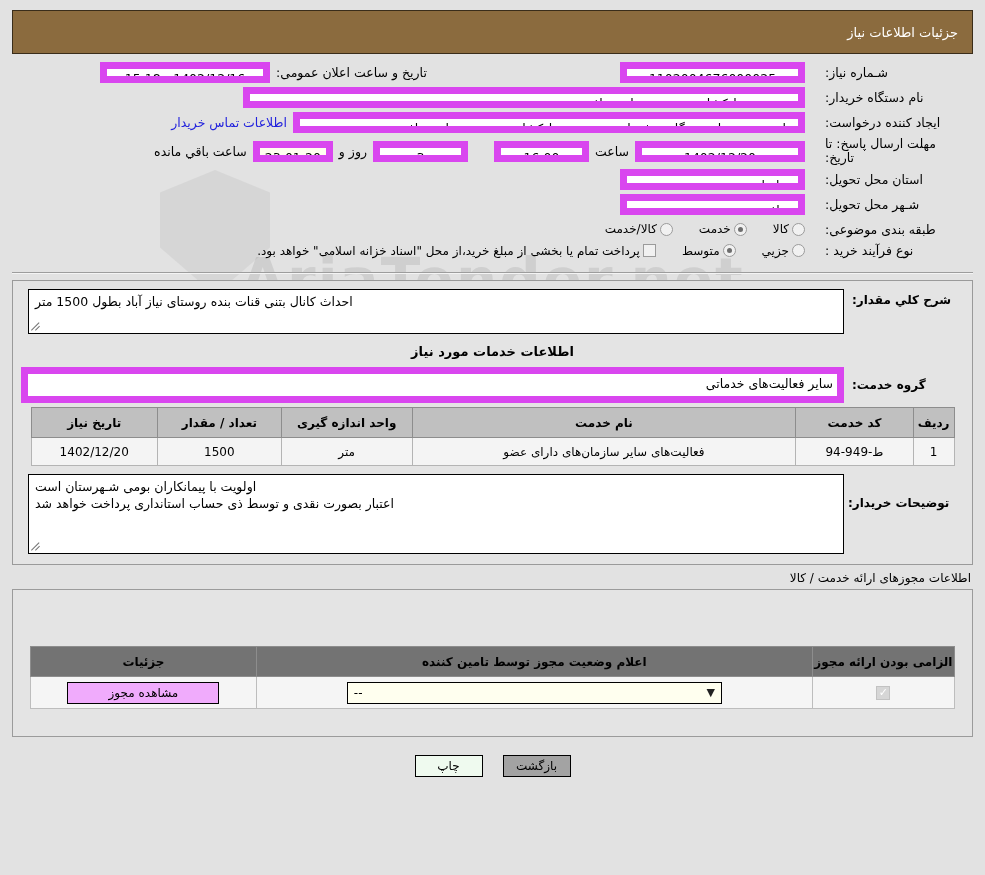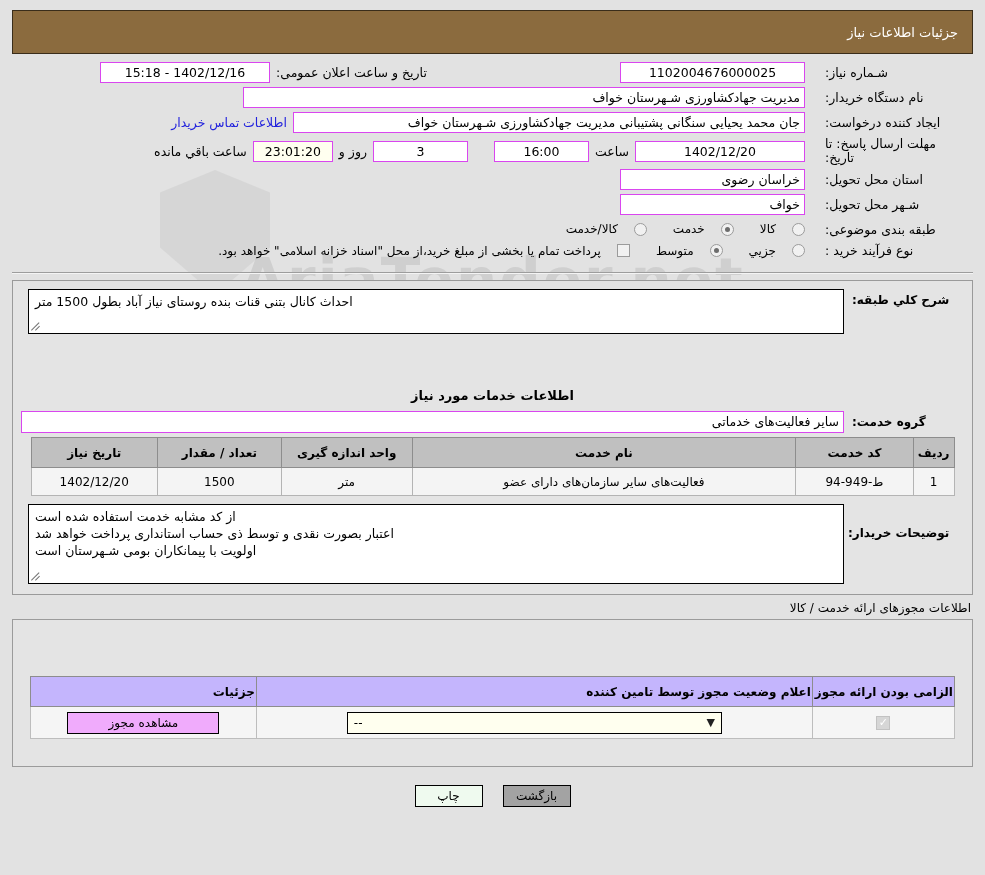--- a/index.html
+++ b/index.html
@@ -106,21 +106,21 @@
   .flabel {
     width: 160px;
     text-align: left;
     padding-left: 20px;
     font-size: 12.5px;
     white-space: nowrap;
     flex: none;
   }
   .fld {
     background: #ffffff;
-    border: 1px solid #d946ef;
+    border: 7px solid #d946ef;
     height: 21px;
     line-height: 19px;
     padding: 0 4px;
     font-size: 12.5px;
     text-align: center;
     overflow: hidden;
     white-space: nowrap;
     flex: none;
   }
   .fld.rightal { text-align: right; }
@@ -140,21 +140,21 @@
     font-size: 12.5px;
     padding: 0 6px;
     white-space: nowrap;
     cursor: pointer;
   }
 
   
   .radio-wrap {
     display: inline-flex;
     align-items: center;
-    gap: 16px;
+    gap: 3px;
     margin-left: 26px;
     white-space: nowrap;
   }
   .radio {
     width: 13px; height: 13px;
     border-radius: 50%;
     border: 1px solid #9b9b9b;
     background: #f1f1f1;
     display: inline-block;
     position: relative;
@@ -205,21 +205,20 @@
   .resize-grip::before { width: 11px; left: 0; top: 8px; transform: rotate(-45deg); }
   .resize-grip::after  { width: 6px;  left: 4px; top: 8px; transform: rotate(-45deg); }
 
   .section-head {
     font-weight: bold;
     font-size: 13px;
     text-align: center;
     padding: 10px 0 8px 0;
     position: relative;
     z-index: 2;
-    margin-top: 44px;
   }
   .bold-lbl { font-weight: bold; }
 
   
   table.grid {
     border-collapse: collapse;
     width: 924px;
     margin: 4px auto 0 auto;
     font-size: 12px;
     position: relative;
@@ -260,25 +259,25 @@
     position: relative;
     z-index: 1;
   }
   table.lgrid {
     border-collapse: collapse;
     width: 925px;
     margin: 0 auto;
     font-size: 12px;
   }
   table.lgrid th {
-    background: #c4b5fd;
+    background: #737373;
     border: 1px solid #8d8d8d;
     height: 30px;
     font-weight: bold;
-    text-align: right;
+    text-align: center;
   }
   table.lgrid td {
     background: #f5f5f5;
     border: 1px solid #bdbdbd;
     height: 32px;
     text-align: center;
   }
   .selectbox {
     display: inline-flex;
     align-items: center;
@@ -424,32 +423,32 @@
       <span>پرداخت تمام یا بخشی از مبلغ خرید،از محل "اسناد خزانه اسلامی" خواهد بود.</span>
     </span>
   </div>
 </div>
 
 <div class="hr"></div>
 
 <div class="panel boxed" style="margin-top:6px;padding:8px 8px 10px 8px;">
 
   <div style="display:flex;align-items:flex-start;">
-    <span class="bold-lbl" style="width:120px;text-align:left;padding-left:8px;padding-top:4px;">شرح کلي طبقه:</span>
+    <span class="bold-lbl" style="width:120px;text-align:left;padding-left:8px;padding-top:4px;">شرح کلي مقدار:</span>
     <div class="bigbox" style="flex:1;height:45px;">
       <span>احداث کانال بتنی قنات بنده روستای نیاز آباد بطول 1500 متر</span>
       <span class="resize-grip"></span>
     </div>
   </div>
 
   <div class="section-head">اطلاعات خدمات مورد نیاز</div>
 
   <div style="display:flex;align-items:center;">
     <span class="bold-lbl" style="width:120px;text-align:left;padding-left:8px;">گروه خدمت:</span>
-    <span class="fld rightal" style="flex:1;height:22px;line-height:20px;">سایر فعالیت‌های خدماتی</span>
+    <span class="fld rightal" style="flex:1;height:36px;line-height:20px;">سایر فعالیت‌های خدماتی</span>
   </div>
 
   <table class="grid">
     <thead>
       <tr>
         <th style="width:34px">ردیف</th>
         <th style="width:118px">کد خدمت</th>
         <th style="width:388px">نام خدمت</th>
         <th style="width:132px">واحد اندازه گیری</th>
         <th style="width:125px">تعداد / مقدار</th>
@@ -464,23 +463,22 @@
         <td>متر</td>
         <td>1500</td>
         <td>1402/12/20</td>
       </tr>
     </tbody>
   </table>
 
   <div style="display:flex;align-items:flex-start;margin-top:8px;">
     <span class="bold-lbl" style="width:120px;text-align:left;padding-left:4px;padding-top:22px;">توضیحات خریدار:</span>
     <div class="bigbox" style="flex:1;height:80px;">
-      <div>از کد مشابه خدمت استفاده شده است</div>
+      <div>اولویت با پیمانکاران بومی شـهرستان است</div>
       <div>اعتبار بصورت نقدی و توسط ذی حساب استانداری پرداخت خواهد شد</div>
-      <div>اولویت با پیمانکاران بومی شـهرستان است</div>
       <span class="resize-grip"></span>
     </div>
   </div>
 </div>
 
 <div class="sub-title">اطلاعات مجوزهای ارائه خدمت / کالا</div>
 
 <div class="license-panel">
   <table class="lgrid">
     <thead>

